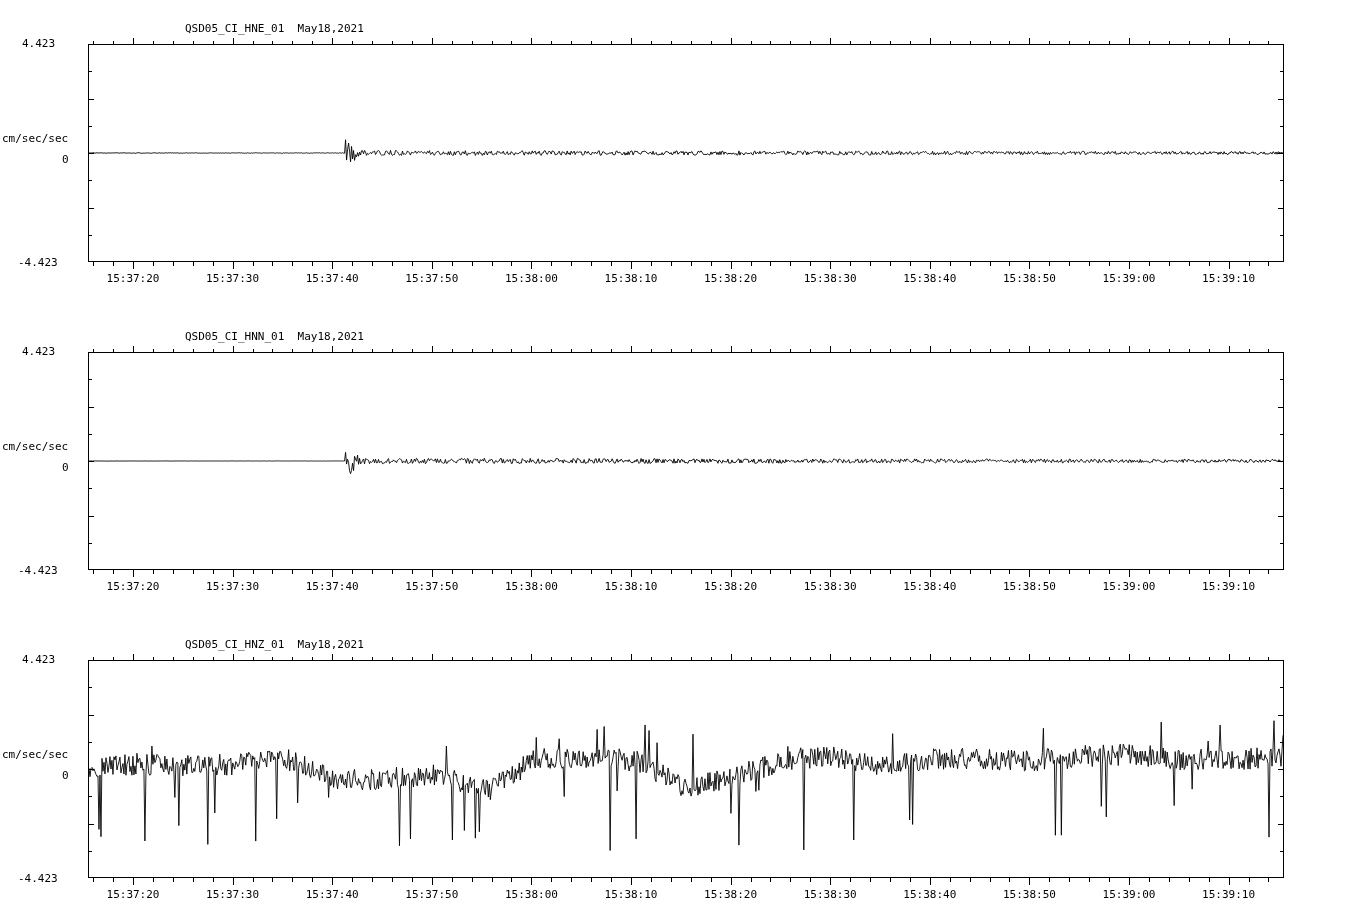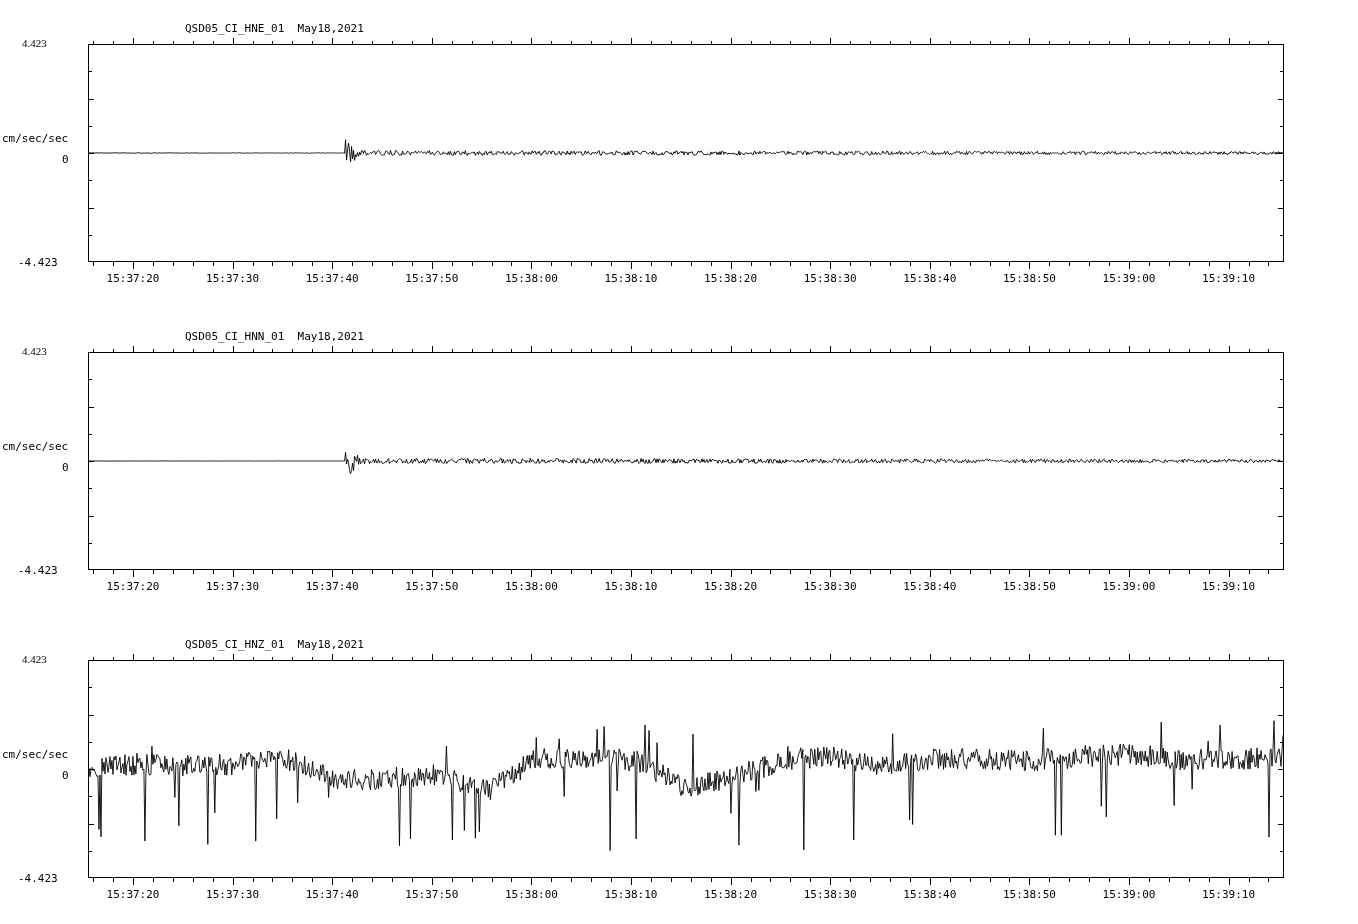--- a/index.html
+++ b/index.html
@@ -5,21 +5,21 @@
   html,body{margin:0;padding:0;background:#ffffff;}
   body{width:1358px;height:924px;font-family:"DejaVu Sans Mono",monospace;color:#000;}
   .page{position:relative;width:1358px;height:924px;}
   .panel{position:absolute;left:0;width:1358px;height:280px;}
   .panel1{top:14px;}
   .panel2{top:322px;}
   .panel3{top:630px;}
 
   .plotbox{position:absolute;left:88px;top:30px;width:1196px;height:218px;border:1px solid #000;box-sizing:border-box;background:#fff;}
   .ylabel-unit{position:absolute;left:2px;top:118px;font-size:11px;letter-spacing:0px;}
-  .ytop{position:absolute;left:22px;top:23px;font-size:11px;font-family:Liberation Serif, serif;}
+  .ytop{position:absolute;left:22px;top:23px;font-size:11px;}
   .ymid{position:absolute;left:62px;top:139px;font-size:11px;}
   .ybot{position:absolute;left:18px;top:242px;font-size:11px;}
 
   .title{position:absolute;left:185px;top:8px;font-size:11px;white-space:pre;}
 
   .ticks{position:absolute;left:88px;top:248px;width:1196px;height:8px;}
   .tick{position:absolute;top:0;width:1px;height:7px;background:#000;}
   .tickmin{position:absolute;top:0;width:1px;height:4px;background:#000;}
   .tickTop{position:absolute;bottom:0;width:1px;height:7px;background:#000;}
   .tickTopMin{position:absolute;bottom:0;width:1px;height:4px;background:#000;}

